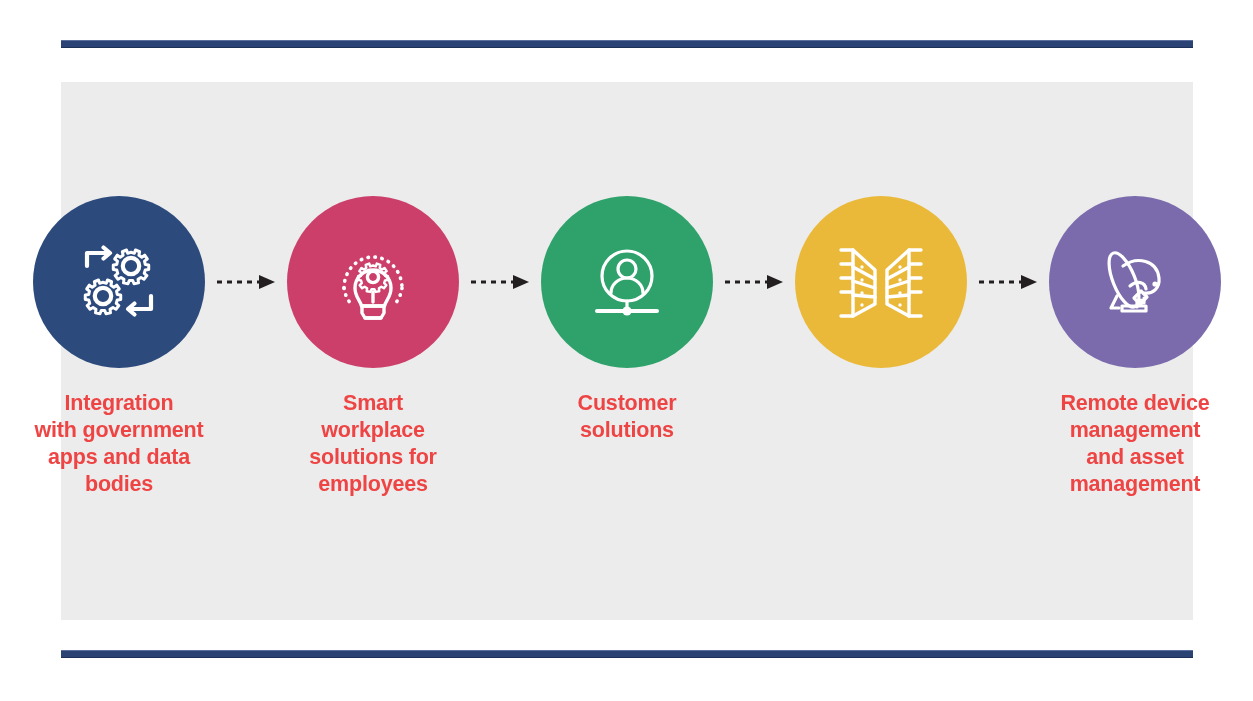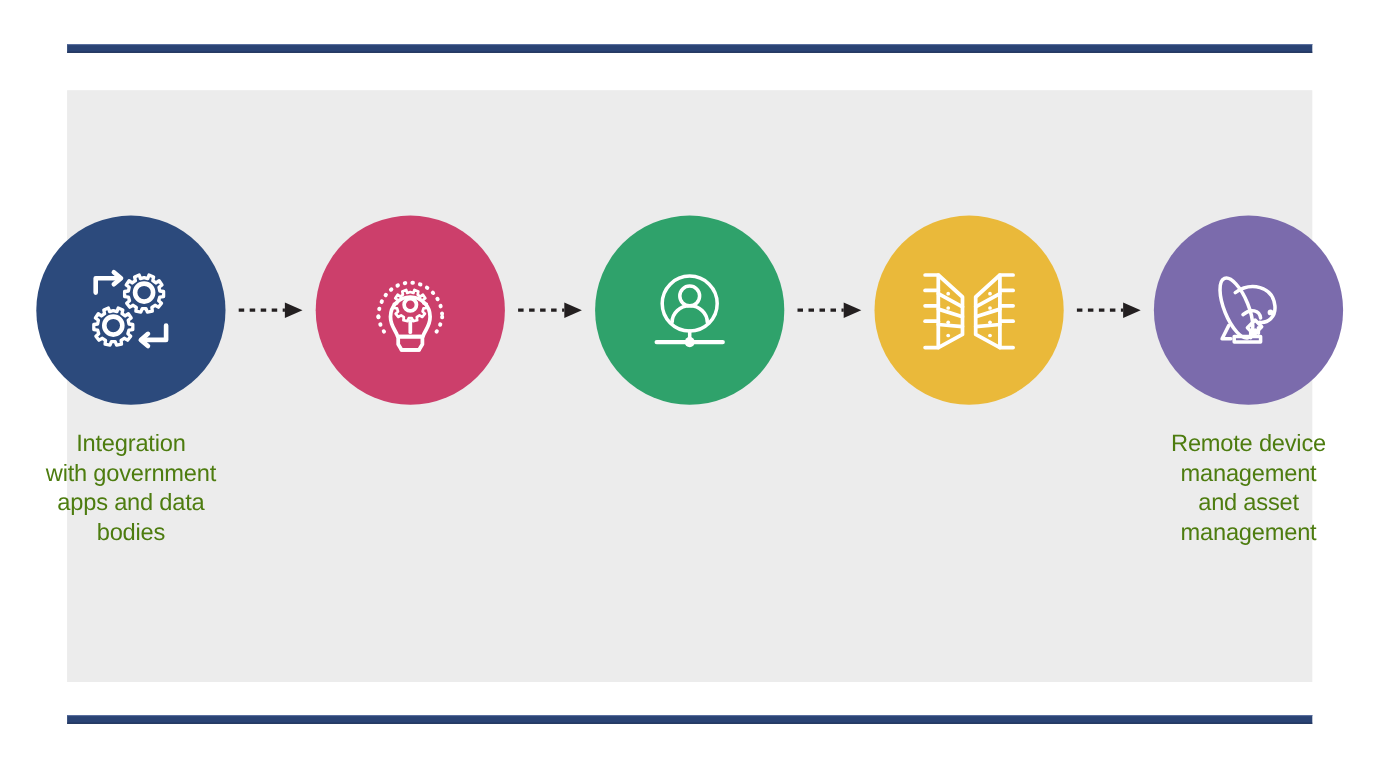--- a/index.html
+++ b/index.html
@@ -69,22 +69,22 @@
     flex: 0 0 auto;
   }
 
   .circle svg { display: block; }
 
   .step-label {
     margin-top: 22px;
     text-align: center;
     font-size: 21.5px;
     line-height: 27px;
-    font-weight: normal;
-    color: #4d7c0f;
+    font-weight: bold;
+    color: #ef4444;
     letter-spacing: -0.2px;
     white-space: pre-line;
     width: 215px;
   }
 
   
   .connector {
     width: 64px;
     height: 172px;
     flex: 0 0 auto;
@@ -157,20 +157,24 @@
 
           <line x1="46" y1="56" x2="46" y2="66"></line>
 
           <g transform="translate(46,41)">
             <circle cx="0" cy="0" r="5.6"></circle>
             <path d="M0,-16 L3.9,-14.8 L5.2,-18.7 L10.1,-16.7 L9.3,-12.6 L12.6,-10.3 L16,-12.6 L19,-8.2 L15.8,-5.7 L16.7,-1.7 L20.7,-1.2 L20.7,4.2 L16.7,4.7 L15.5,8.6 L18.5,11.3 L15.2,15.5 L11.6,13.5 L8.2,15.7 L8.7,19.7 L3.5,20.7 L2,17 L-2,17 L-3.5,20.7 L-8.7,19.7 L-8.2,15.7 L-11.6,13.5 L-15.2,15.5 L-18.5,11.3 L-15.5,8.6 L-16.7,4.7 L-20.7,4.2 L-20.7,-1.2 L-16.7,-1.7 L-15.8,-5.7 L-19,-8.2 L-16,-12.6 L-12.6,-10.3 L-9.3,-12.6 L-10.1,-16.7 L-5.2,-18.7 L-3.9,-14.8 Z" transform="scale(0.72)"></path>
           </g>
         </svg>
       </span>
     </div>
+    <div class="step-label">Smart
+workplace
+solutions for
+employees</div>
   </div>
 
   <div class="connector">
     <span>
       <svg width="62" height="16" viewBox="0 0 62 16">
         <line x1="2" y1="8" x2="44" y2="8" stroke="#231F20" stroke-width="3" stroke-dasharray="5,5"></line>
         <polygon points="44,1 60,8 44,15" fill="#231F20"></polygon>
       </svg>
     </span>
   </div>
@@ -181,20 +185,22 @@
         <svg width="92" height="92" viewBox="0 0 92 92" fill="none" stroke="#FFFFFF" stroke-width="3.2" stroke-linecap="round" stroke-linejoin="round">
           <circle cx="46" cy="40" r="25"></circle>
           <circle cx="46" cy="33" r="9"></circle>
           <path d="M30,57 a16,15 0 0 1 32,0"></path>
           <line x1="46" y1="65" x2="46" y2="72"></line>
           <line x1="16" y1="75" x2="76" y2="75" stroke-width="4"></line>
           <circle cx="46" cy="75" r="4.6" fill="#FFFFFF" stroke="none"></circle>
         </svg>
       </span>
     </div>
+    <div class="step-label">Customer
+solutions</div>
   </div>
 
   <div class="connector">
     <span>
       <svg width="62" height="16" viewBox="0 0 62 16">
         <line x1="2" y1="8" x2="44" y2="8" stroke="#231F20" stroke-width="3" stroke-dasharray="5,5"></line>
         <polygon points="44,1 60,8 44,15" fill="#231F20"></polygon>
       </svg>
     </span>
   </div>

